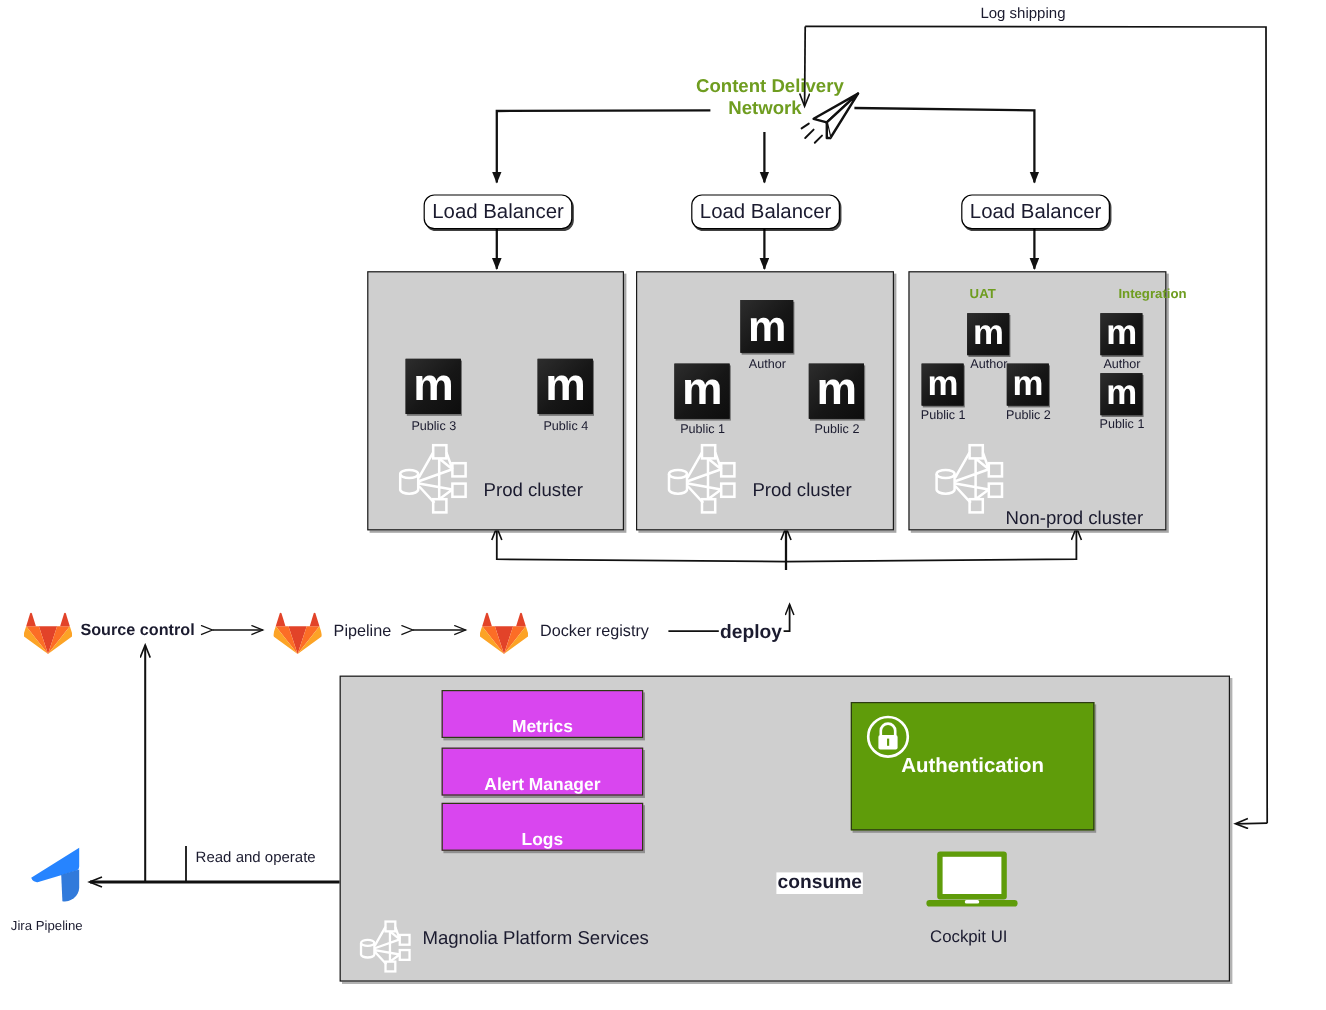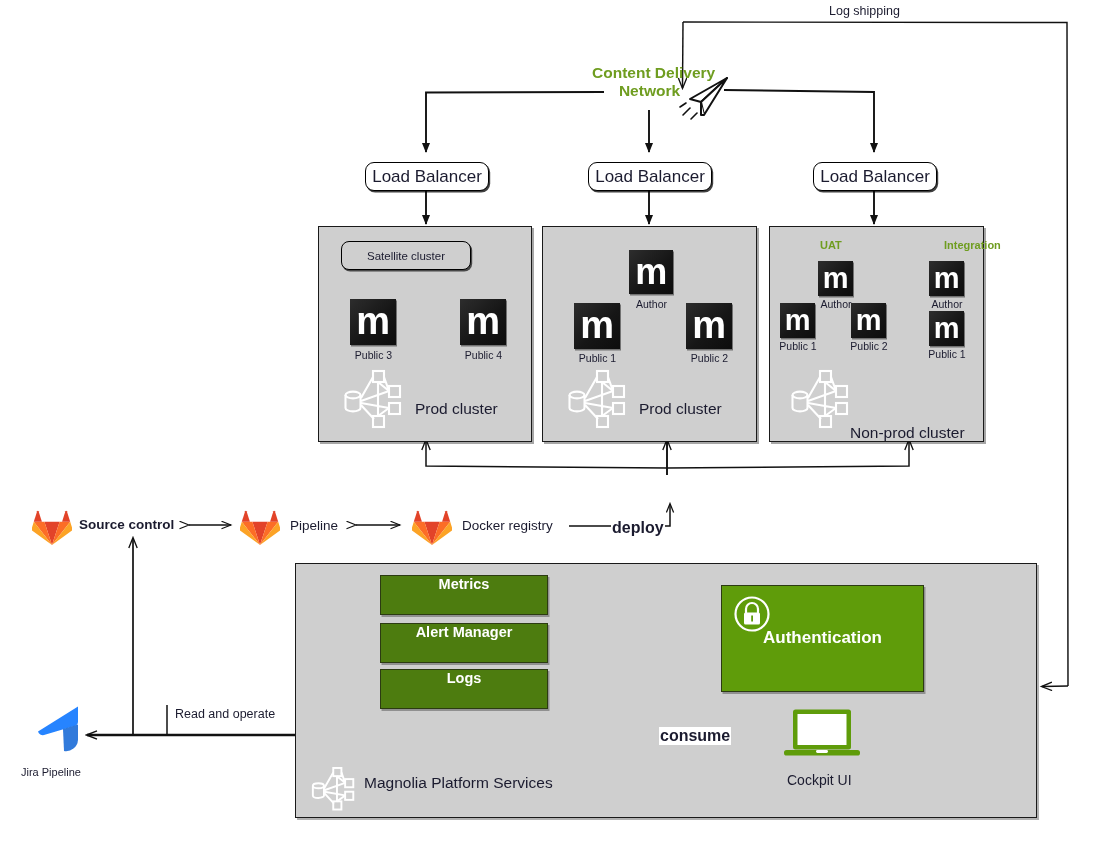--- a/index.html
+++ b/index.html
@@ -11,21 +11,21 @@
   body {
     font-family: "Liberation Sans", sans-serif;
     width: 1105px;
     height: 842px;
     position: relative;
     overflow: hidden;
     -webkit-font-smoothing: antialiased;
   }
   #canvas {
     position: absolute;
-    left: 12px; top: 0;
+    left: 0; top: 0;
     width: 959px;
     height: 842px;
   }
   .layer-svg {
     position: absolute;
     left: 0; top: 0;
     width: 1105px;
     height: 842px;
     pointer-events: none;
   }
@@ -158,24 +158,24 @@
   .panel-title {
     position: absolute;
     left: 352px;
     top: 774px;
     font-size: 15.5px;
     color: #1b1b2f;
     white-space: nowrap;
   }
   .gbox {
     position: absolute;
-    background: #4d7c0f;
+    background: #d946ef;
     border: 1.4px solid #2c3b12;
     display: flex;
-    align-items: flex-start;
+    align-items: flex-end;
     justify-content: center;
     color: #ffffff;
     font-size: 14.5px;
     font-weight: bold;
     box-shadow: 1.5px 2px 0 0 rgba(0,0,0,0.3);
   }
   .authbox {
     position: absolute;
     left: 709px;
     top: 585px;
@@ -329,23 +329,20 @@
     <span>Load Balancer</span>
   </div>
   <div class="lb" style="left:576px;top:162px;">
     <span>Load Balancer</span>
   </div>
   <div class="lb" style="left:801px;top:162px;">
     <span>Load Balancer</span>
   </div>
 
   <div class="cluster" style="left:306px;top:226px;width:212px;height:214px;">
-    <div class="satellite">
-      <span>Satellite cluster</span>
-    </div>
 
     <svg class="ic" style="left:24px;top:140px;" width="62" height="62" viewBox="0 0 62 62">
       <g stroke="#ffffff" stroke-width="2.1" fill="none">
         <ellipse cx="10" cy="28" rx="7.5" ry="3.4"></ellipse>
         <path d="M2.5,28 L2.5,41 A7.5,3.4 0 0 0 17.5,41 L17.5,28"></path>
         <rect x="30" y="4" width="11" height="11"></rect>
         <rect x="46" y="19" width="11" height="11"></rect>
         <rect x="46" y="36" width="11" height="11"></rect>
         <rect x="30" y="49" width="11" height="11"></rect>
         <path d="M18,31 L30,10 M18,34 L46,24 M18,36 L46,41 M18,38 L31,52 M35,15 L35,49 M35,15 L46,24 M41,10 L46,24 M35,49 L46,41"></path>

